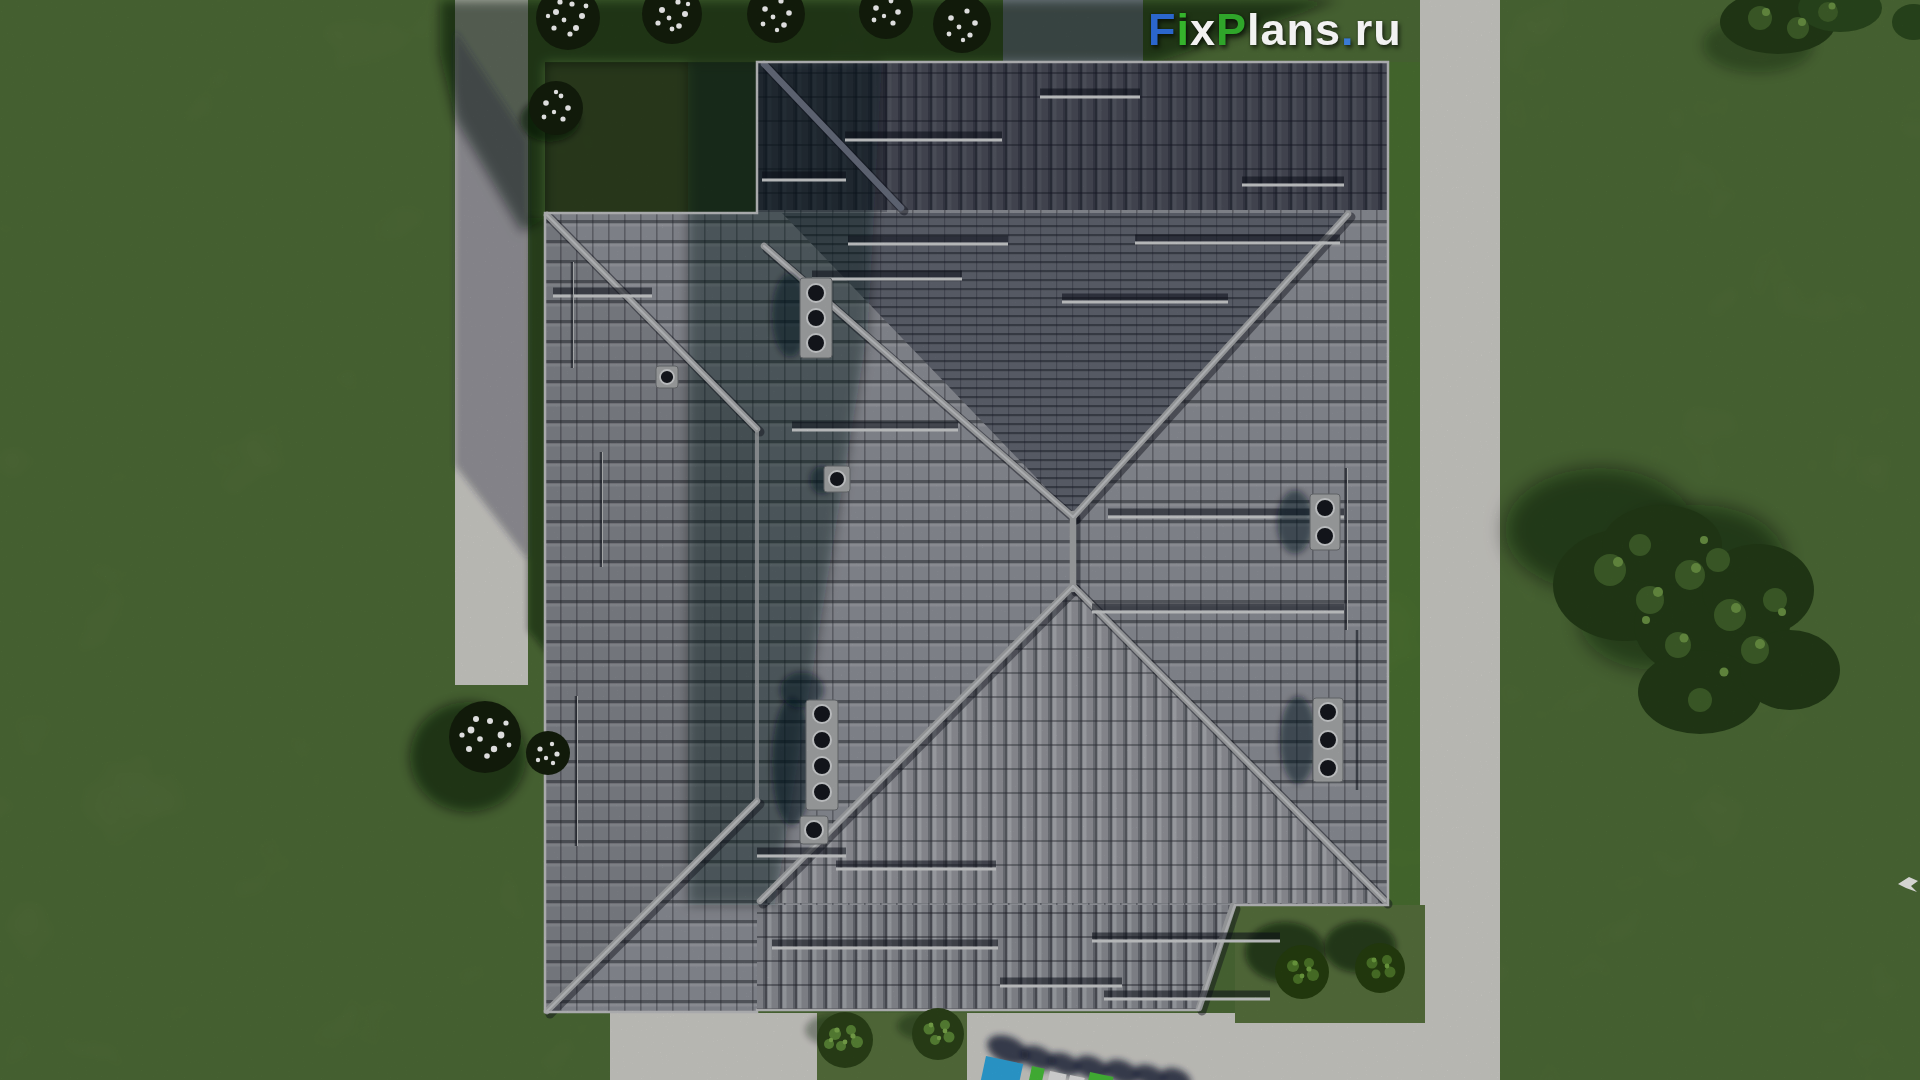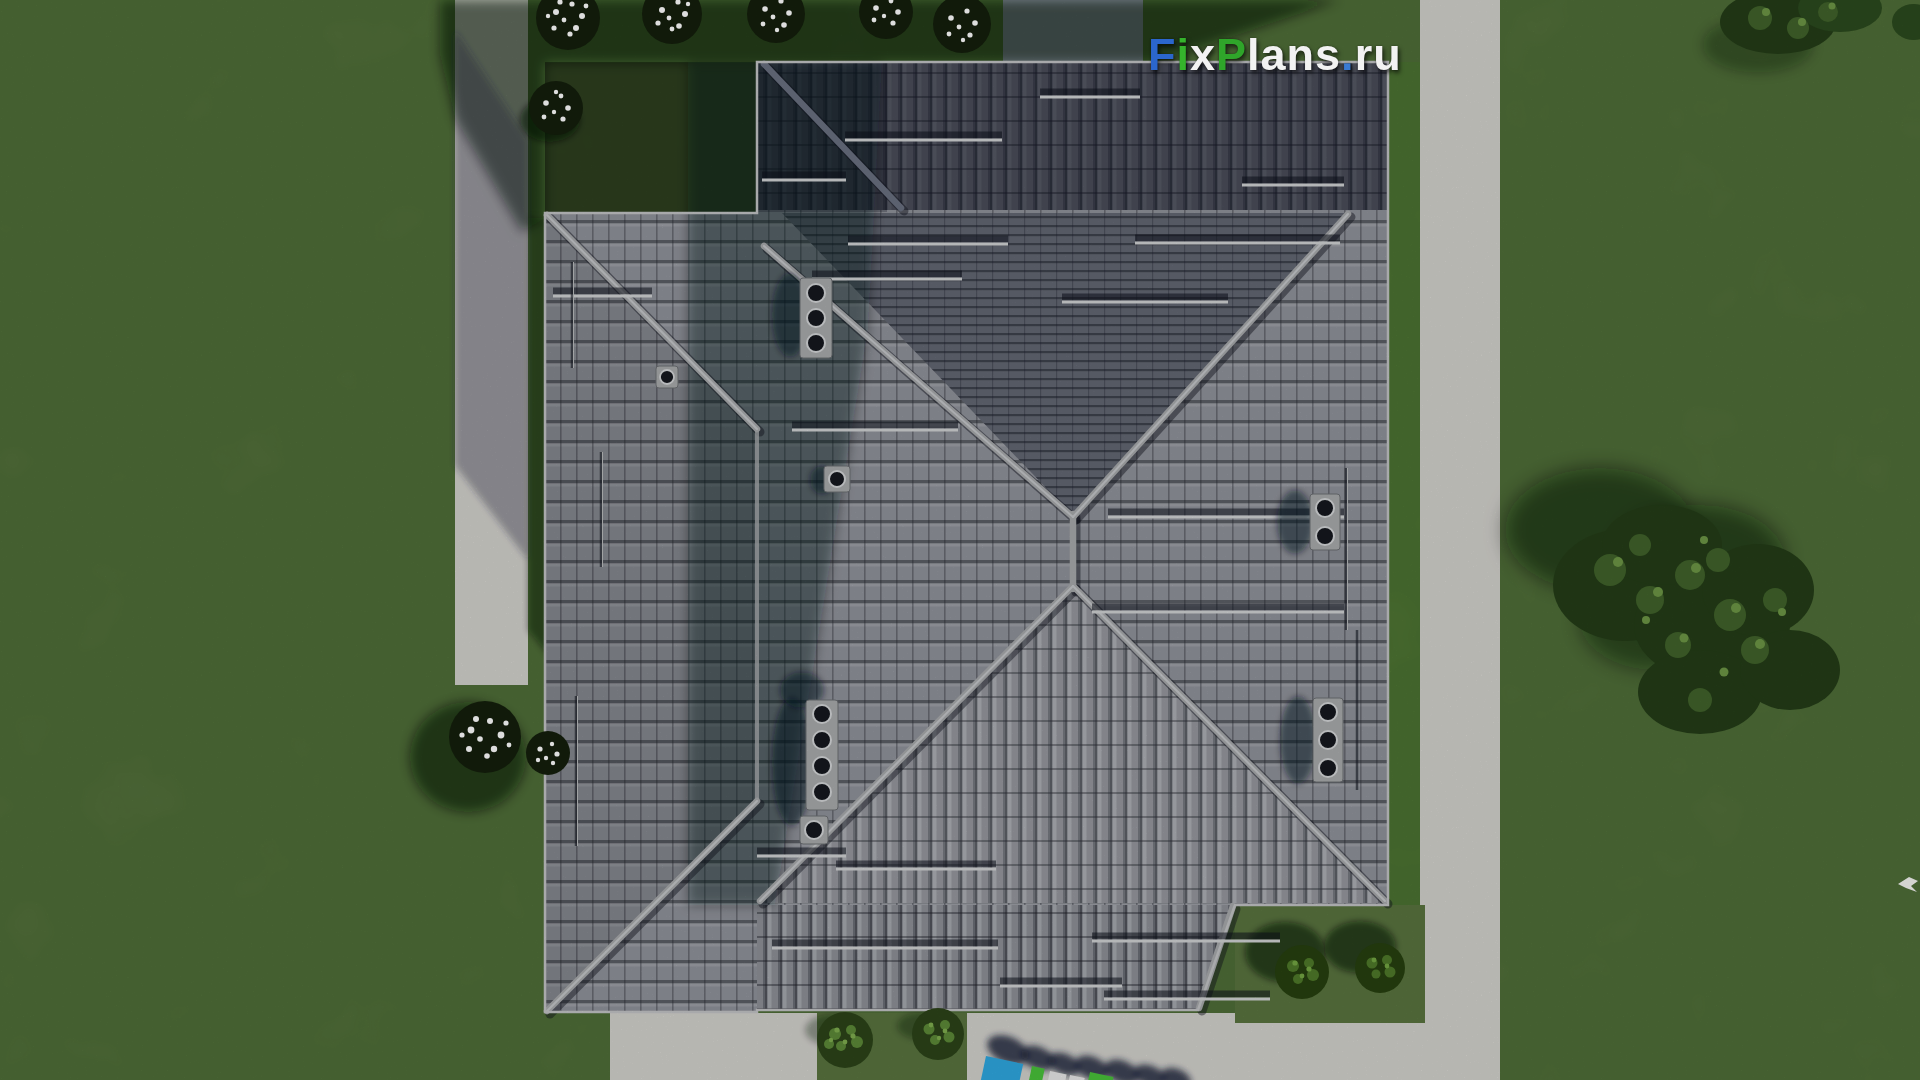--- a/index.html
+++ b/index.html
@@ -1,21 +1,21 @@
 <!DOCTYPE html>
 <html style="--grass: #59743f; --grass-bright: #567a38; --grass-shadow: #15200e; --path: #d3d2cd; --path-shadowed: #8f94a6; --roof-light: #90939b; --roof-dark: #3c4150; --ridge: #a8aaac; --foliage: #3c5a28; --flowers: #ffffff;"><head>
 <meta charset="utf-8">
 <style>
   html,body{margin:0;padding:0;background:#222;}
   .scene{position:relative;width:1920px;height:1080px;overflow:hidden;background:#59743f;}
   svg{position:absolute;left:0;top:0;display:block;}
   .grass{fill:var(--grass,#59743f);}
   .path{fill:var(--path,#d3d2cd);}
   .logo{
-    position:absolute;left:1148px;top:32px;
+    position:absolute;left:1148px;top:7px;
     font-family:"Liberation Sans",sans-serif;
     font-weight:bold;font-size:45px;letter-spacing:1px;line-height:1;
     text-shadow:2px 3px 4px rgba(0,0,0,.6), 0 0 2px rgba(0,0,0,.4);
     user-select:none;white-space:nowrap;
   }
 </style>
 </head>
 <body>
 
 <div class="scene">

